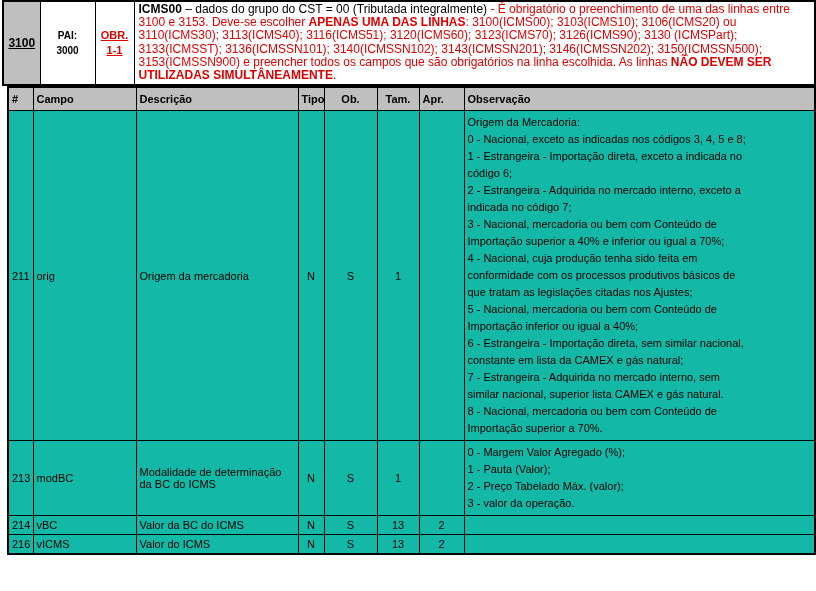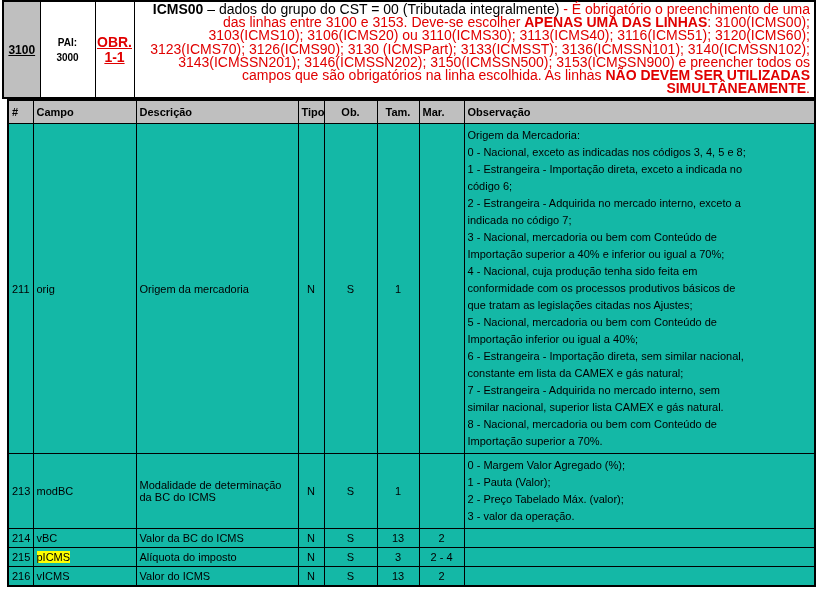--- a/index.html
+++ b/index.html
@@ -19,28 +19,28 @@
   }
   .top td { border: 1px solid #000; vertical-align: middle; }
   .cell-id {
     background: var(--header-bg, #bfbfbf);
     text-align: center;
     font-weight: bold; font-size: 12px;
   }
   .cell-id span { text-decoration: underline; }
   .cell-pai { text-align: center; font-weight: bold; font-size: 10px; line-height: 15px; }
   .cell-obr {
-    text-align: center; font-weight: bold; font-size: 14px; line-height: 15px;
+    text-align: center; font-weight: bold; font-size: 11px; line-height: 15px;
     color: var(--red, #e00000);
   }
   .cell-obr div { text-decoration: underline; }
   .cell-desc {
     padding: 1px 4px 2px 4px;
-    font-size: 14px; line-height: 13.2px;
-    text-align: right;
+    font-size: 12px; line-height: 13.2px;
+    text-align: left;
   }
   .b { font-weight: bold; }
   .r { color: var(--red, #e00000); }
 
   
   .main {
     width: 809px; margin-left: 7px;
     border: 2px solid #000;
   }
   .main th, .main td { border: 1px solid #000; font-size: 11px; }
@@ -109,21 +109,21 @@
         <col>
     </colgroup>
     <thead>
       <tr>
         <th>#</th>
         <th>Campo</th>
         <th>Descrição</th>
         <th>Tipo</th>
         <th class="center">Ob.</th>
         <th class="center">Tam.</th>
-        <th>Mar.</th>
+        <th>Apr.</th>
         <th>Observação</th>
       </tr>
     </thead>
     <tbody>
         <tr>
           <td class="c-num">211</td>
           <td class="c-campo">orig</td>
           <td class="c-descricao">Origem da mercadoria</td>
           <td class="c-tipo">N</td>
           <td class="c-ob">S</td>
@@ -170,30 +170,20 @@
           <td class="c-num">214</td>
           <td class="c-campo">vBC</td>
           <td class="c-descricao">Valor da BC do ICMS</td>
           <td class="c-tipo">N</td>
           <td class="c-ob">S</td>
           <td class="c-tam">13</td>
           <td class="c-dec">2</td>
           <td class="c-obs"></td>
         </tr>
         <tr>
-          <td class="c-num">215</td>
-          <td class="c-campo"><span class="hl">pICMS</span></td>
-          <td class="c-descricao">Alíquota do imposto</td>
-          <td class="c-tipo">N</td>
-          <td class="c-ob">S</td>
-          <td class="c-tam">3</td>
-          <td class="c-dec">2 - 4</td>
-          <td class="c-obs"></td>
-        </tr>
-        <tr>
           <td class="c-num">216</td>
           <td class="c-campo">vICMS</td>
           <td class="c-descricao">Valor do ICMS</td>
           <td class="c-tipo">N</td>
           <td class="c-ob">S</td>
           <td class="c-tam">13</td>
           <td class="c-dec">2</td>
           <td class="c-obs"></td>
         </tr>
       </tbody>

